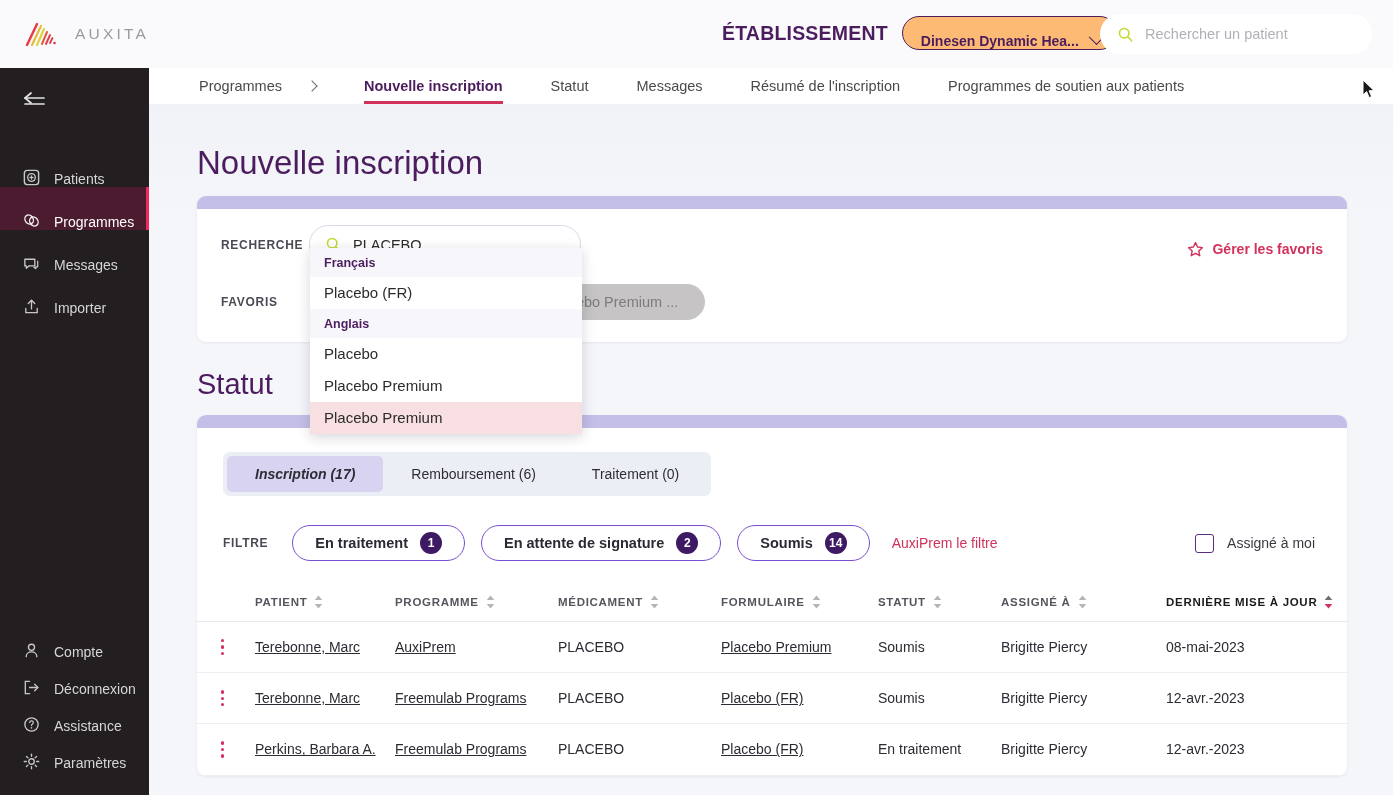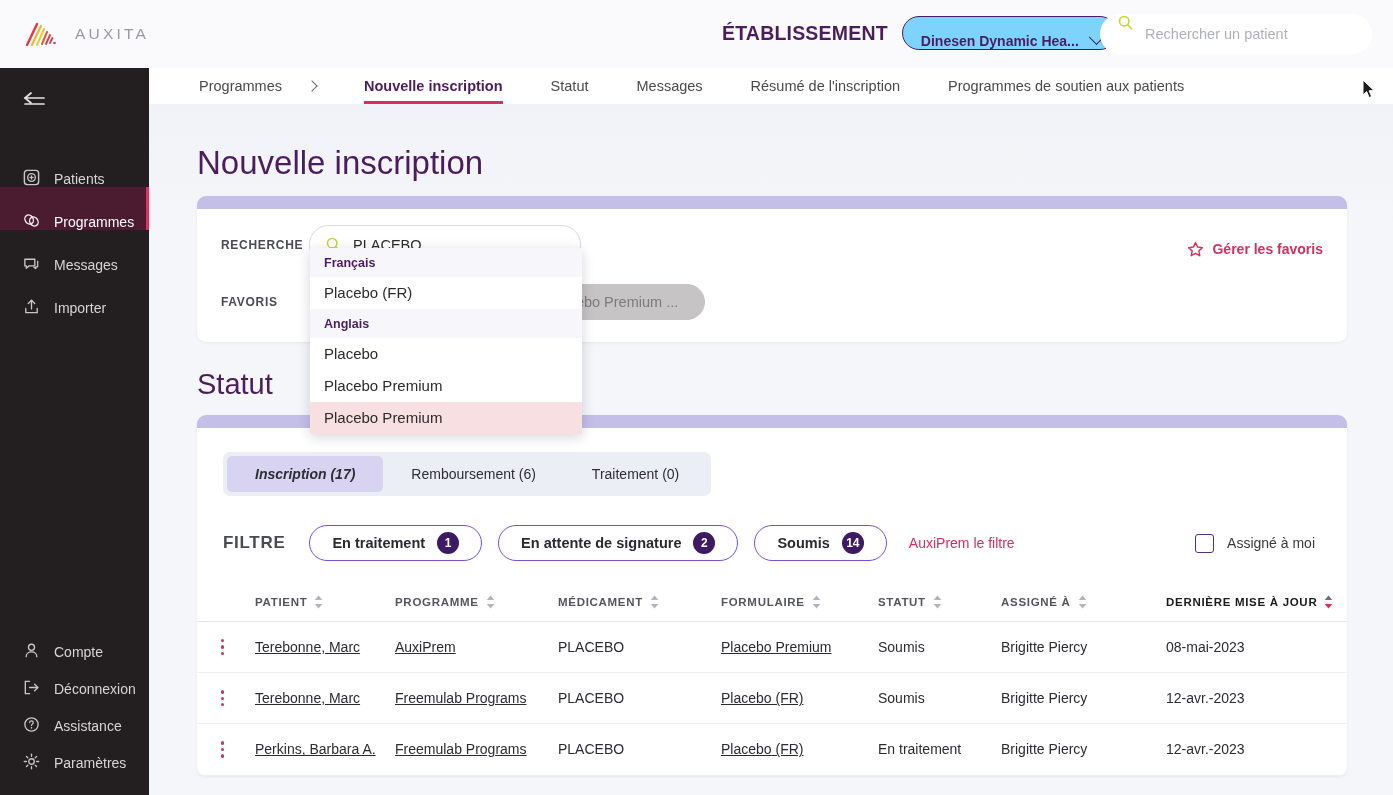--- a/index.html
+++ b/index.html
@@ -27,31 +27,31 @@
     position: absolute; left: 722px; top: 16px;
     display: flex; align-items: center; gap: 14px;
   }
   .estab-label {
     font-size: 19.5px; font-weight: bold; color: #4c1d5e; letter-spacing: .2px;
   }
   .estab-select {
     border: 1.6px solid #4c1d5e; border-radius: 22px;
     height: 34px; padding: 16px 14px 0 18px;
     display: flex; align-items: center; gap: 12px;
-    background: #7dd3fc; cursor: pointer;
+    background: #fdba74; cursor: pointer;
   }
   .estab-select .val { font-size: 14px; color: #4c1d5e; font-weight: 600; }
   .chev {
     width: 11px; height: 11px; border-right: 1.8px solid #4c1d5e;
     border-bottom: 1.8px solid #4c1d5e; transform: rotate(45deg) translate(-3px,-3px);
   }
   .patient-search {
     position: absolute; left: 1100px; top: 14px; width: 272px; height: 40px;
     background: #fff; border-radius: 20px;
-    display: flex; padding: 0 18px; gap: 12px;
+    display: flex; align-items: center; padding: 0 18px; gap: 12px;
   }
   .patient-search input {
     border: 0; outline: 0; font-size: 14.5px; color: #9b9ba2;
     font-family: inherit; background: transparent; width: 100%;
   }
   .patient-search input::placeholder { color: #b0b0b8; }
 
   
   .sidebar {
     position: absolute; left: 0; top: 68px; width: 149px; height: 727px;
@@ -182,21 +182,21 @@
   .tabs-pill .t {
     font-size: 14px; color: #2d2d35; padding: 10px 28px; border-radius: 5px;
     cursor: pointer; white-space: nowrap;
   }
   .tabs-pill .t.active { background: #d9d3f2; font-weight: 600; font-style: italic; }
   .filter-row {
     margin: 29px 0 0 26px; display: flex; align-items: center; gap: 16px;
     padding-right: 32px;
   }
   .filter-label {
-    font-size: 17px; letter-spacing: .7px; font-weight: bold; color: #4a4a55;
+    font-size: 12px; letter-spacing: .7px; font-weight: bold; color: #4a4a55;
     margin-right: 8px;
   }
   .chip-filter {
     height: 36px; border-radius: 19px; border: 1.6px solid #7a4fd0;
     background: #fff; display: flex; align-items: center; gap: 12px;
     padding: 0 22px; cursor: pointer;
     font-size: 14.5px; color: #2a2a33; font-weight: 600; white-space: nowrap;
   }
   .chip-filter .badge {
     width: 22px; height: 22px; border-radius: 50%; background: #3d1a63;

